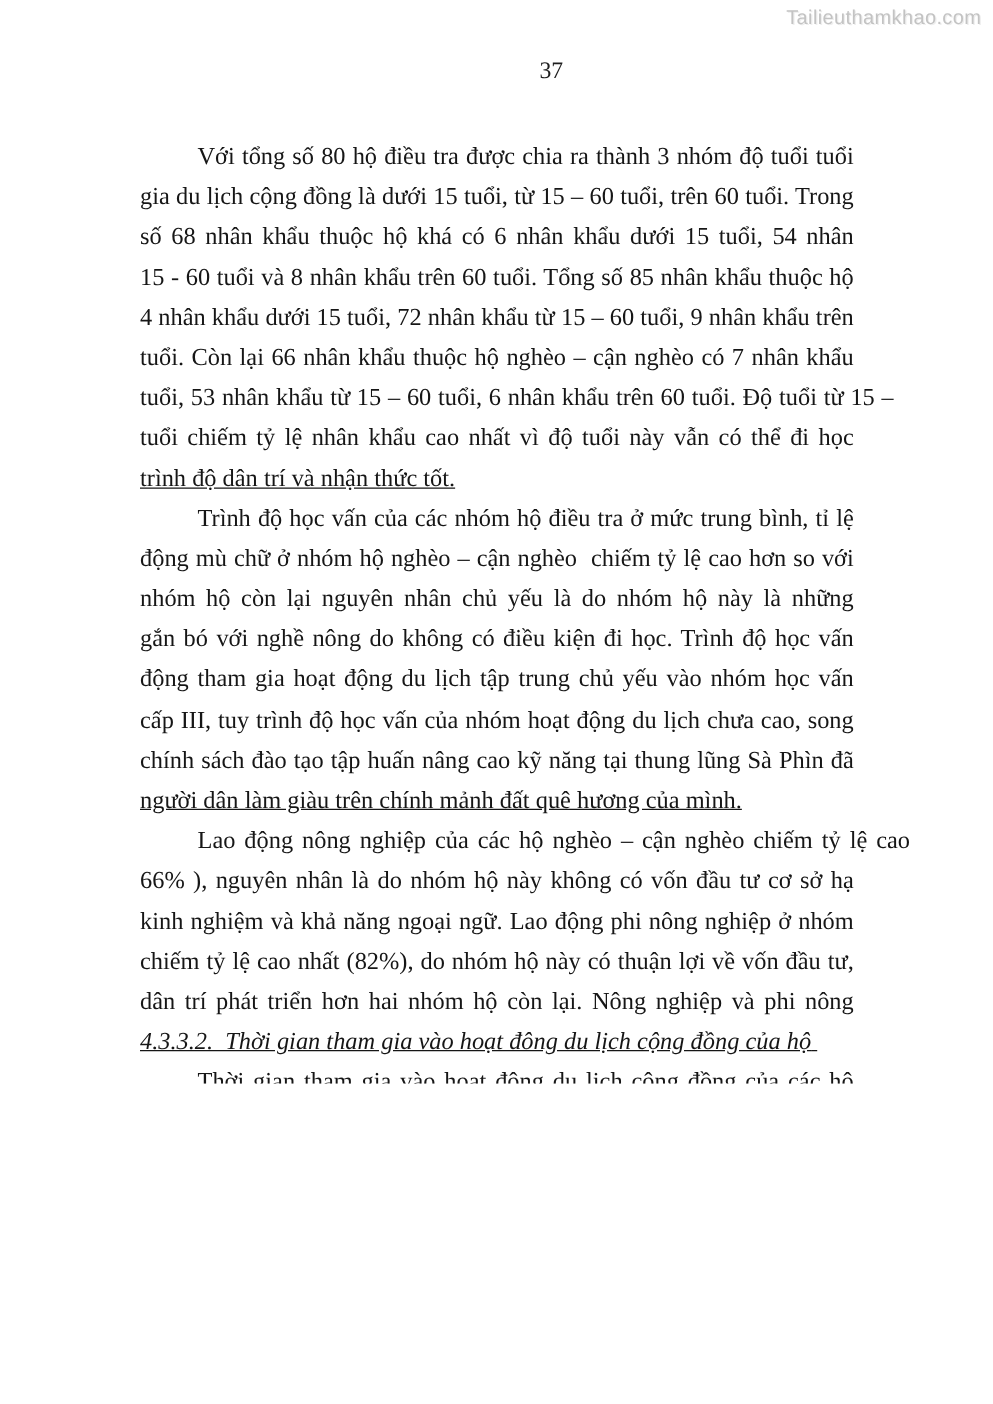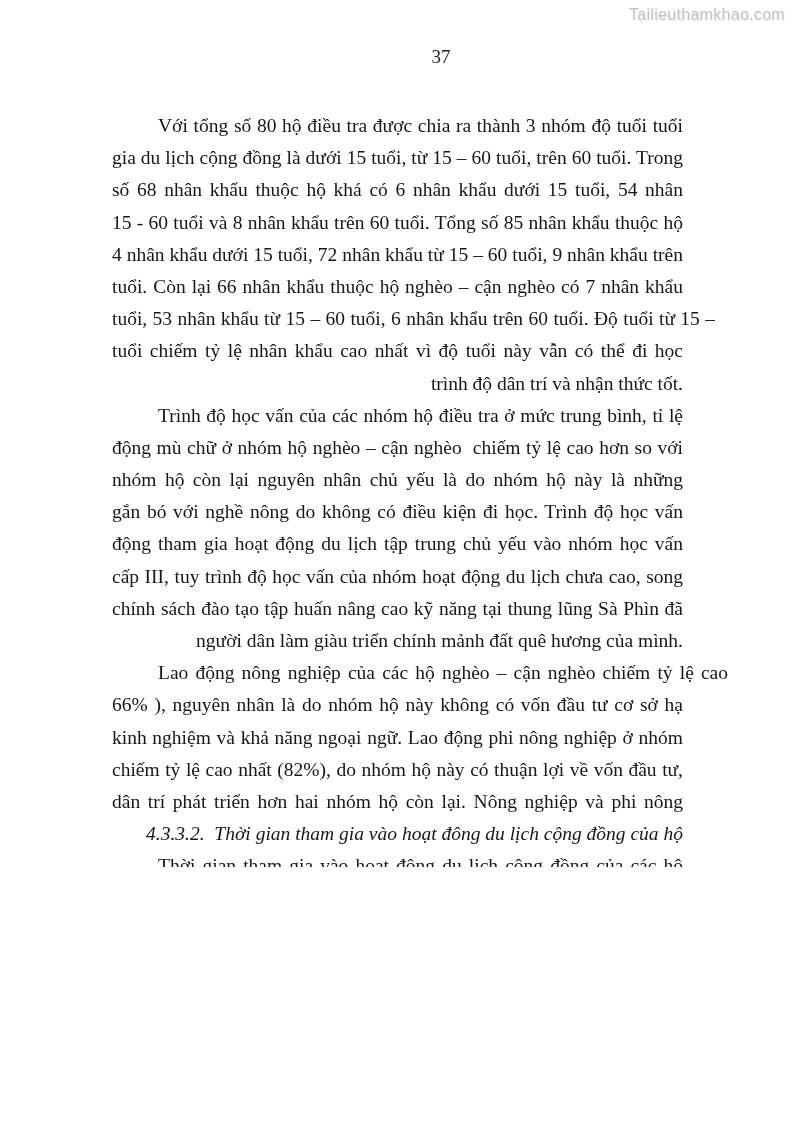--- a/index.html
+++ b/index.html
@@ -43,22 +43,23 @@
   }
   .line {
     height: 32.2px;
     line-height: 32.2px;
     white-space: pre-wrap;
     overflow: hidden;
     text-align: justify;
     text-align-last: justify;
   }
   .line.para-end, .line.heading {
-    text-align: right;
+    text-align: left;
     text-align-last: auto;
+    text-decoration: underline;
   }
   .line.indent { text-indent: 46px; }
   .line.heading { font-style: italic; }
 </style>
 </head>
 <body>
 
 <div class="page">
   <div class="watermark">Tailieuthamkhao.com</div>
   <div class="page-number">37</div>
@@ -72,21 +73,21 @@
       <div class="line" style="width: 603px;">tuổi, 53 nhân khẩu từ 15 – 60 tuổi, 6 nhân khẩu trên 60 tuổi. Độ tuổi từ 15 – 60</div>
       <div class="line">tuổi chiếm tỷ lệ nhân khẩu cao nhất vì độ tuổi này vẫn có thể đi học nâng cao</div>
       <div class="line para-end">trình độ dân trí và nhận thức tốt.</div>
       <div class="line indent">Trình độ học vấn của các nhóm hộ điều tra ở mức trung bình, tỉ lệ số lao</div>
       <div class="line">động mù chữ ở nhóm hộ nghèo – cận nghèo  chiếm tỷ lệ cao hơn so với hai</div>
       <div class="line">nhóm hộ còn lại nguyên nhân chủ yếu là do nhóm hộ này là những người dân</div>
       <div class="line">gắn bó với nghề nông do không có điều kiện đi học. Trình độ học vấn của lao</div>
       <div class="line">động tham gia hoạt động du lịch tập trung chủ yếu vào nhóm học vấn cấp II và</div>
       <div class="line">cấp III, tuy trình độ học vấn của nhóm hoạt động du lịch chưa cao, song các</div>
       <div class="line">chính sách đào tạo tập huấn nâng cao kỹ năng tại thung lũng Sà Phìn đã giúp</div>
-      <div class="line para-end">người dân làm giàu triển chính mảnh đất quê hương của mình.</div>
+      <div class="line para-end">người dân làm giàu trên chính mảnh đất quê hương của mình.</div>
       <div class="line indent" style="width: 616px;">Lao động nông nghiệp của các hộ nghèo – cận nghèo chiếm tỷ lệ cao nhất (</div>
       <div class="line">66% ), nguyên nhân là do nhóm hộ này không có vốn đầu tư cơ sở hạ tầng, thiếu</div>
       <div class="line">kinh nghiệm và khả năng ngoại ngữ. Lao động phi nông nghiệp ở nhóm hộ khá</div>
       <div class="line">chiếm tỷ lệ cao nhất (82%), do nhóm hộ này có thuận lợi về vốn đầu tư, trình độ</div>
       <div class="line">dân trí phát triển hơn hai nhóm hộ còn lại. Nông nghiệp và phi nông nghiệp của</div>
       <div class="line heading para-end">4.3.3.2.  Thời gian tham gia vào hoạt đông du lịch cộng đồng của hộ điều tra</div>
       <div class="line indent">Thời gian tham gia vào hoạt động du lịch cộng đồng của các hộ điều tra</div>
       <div class="line">cũng là một trong những  yếu tố tác động  đến kinh nghiệm  và nâng cao chất</div>
     </div>
 </div>

